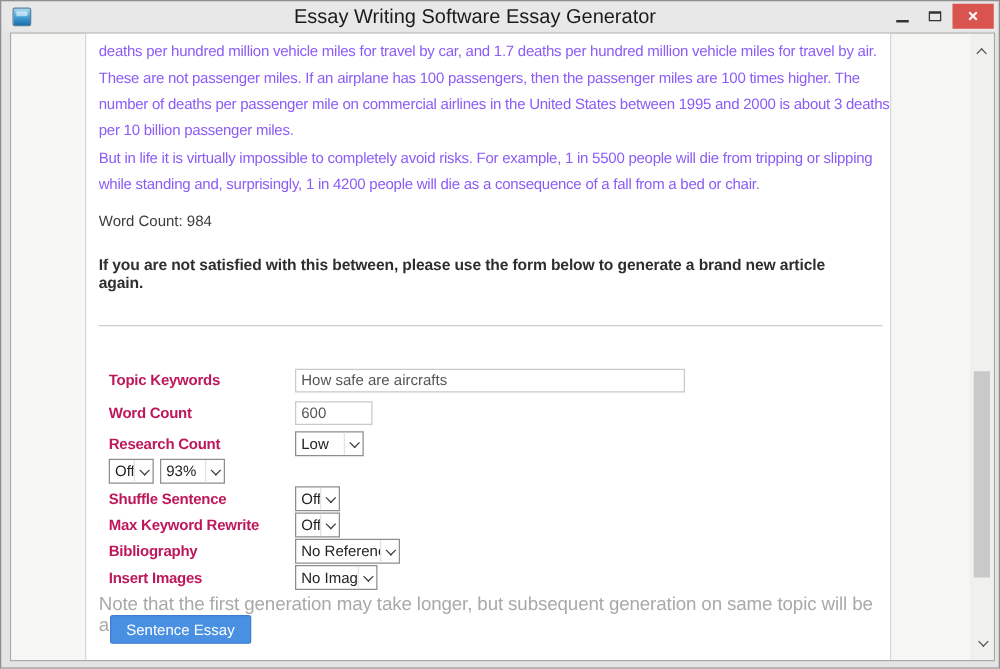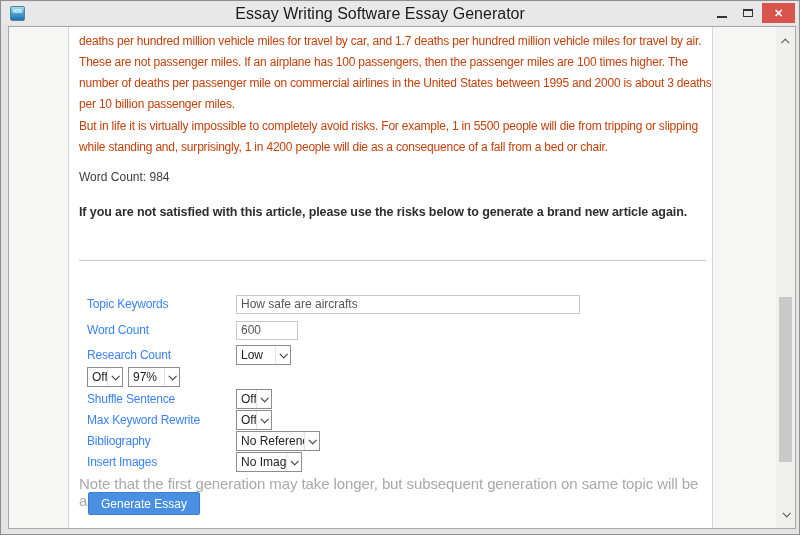--- a/index.html
+++ b/index.html
@@ -33,36 +33,36 @@
     background:#fff; border:1px solid #d6d6d6; }
   
   .scrollbar { position:absolute; right:0; top:0; bottom:0; width:19px; background:#f0f0ef; }
   .sb-btn { position:absolute; left:0; width:19px; height:17px; display:flex; align-items:center; justify-content:center; }
   .sb-up { top:6px; } .sb-down { bottom:6px; }
   .chev-up { width:6px; height:6px; border-left:1.6px solid #555; border-top:1.6px solid #555; transform:rotate(45deg) translateY(1px); }
   .chev-dn { width:6px; height:6px; border-right:1.6px solid #555; border-bottom:1.6px solid #555; transform:rotate(45deg) translateY(-1px); }
   .sb-thumb { position:absolute; left:3px; right:3px; top:270px; height:165px; background:#c9c9c9; }
   
   .para { position:absolute; left:10px; right:0; font-size:12px; line-height:21px;
-    color:#c2410c; letter-spacing:-0.2px; margin:0; }
+    color:#8b5cf6; letter-spacing:-0.2px; margin:0; }
   .para1 { top:5px; }
   .para2 { top:90px; }
   .wordcount { position:absolute; top:144px; left:10px; font-size:12px; color:#3d3d3d; }
   .heading { position:absolute; top:179px; left:10px; right:14px; font-size:12.5px;
     font-weight:bold; color:#2e2e2e; letter-spacing:-0.1px; }
   .divider { position:absolute; top:234px; left:10px; right:6px; height:0; border-top:1px solid #ccc; }
   
   .form { position:absolute; top:268px; left:18px; right:10px; }
   .row { display:flex; align-items:center; height:20px; margin-bottom:1px; }
   .row.r1 { margin-bottom:6px; } .row.r2 { margin-bottom:5px; }
   .row.r3 { margin-bottom:2px; } .row.r4 { margin-bottom:2px; }
-  .row label { width:149px; flex-shrink:0; font-size:12px; font-weight:normal; color:#3b82f6; letter-spacing:-0.2px; }
+  .row label { width:149px; flex-shrink:0; font-size:12px; font-weight:bold; color:#be185d; letter-spacing:-0.2px; }
   .ti { height:19px; border:1px solid #c9c9c9; background:#fff; font-size:12px; color:#555;
     padding:0 4px; font-family:inherit; }
-  .ti-topic { width:344px; }
+  .ti-topic { width:312px; }
   .ti-wc { width:62px; }
   .select { height:20px; border:1px solid #8d8d8d; background:#fff; display:inline-flex;
     align-items:center; font-size:12px; color:#222; margin-right:5px; cursor:default; }
   .select .txt { flex:1; padding:0 2px 0 4px; white-space:nowrap; overflow:hidden; }
   .select .dd { width:15px; align-self:stretch; border-left:1px solid #e3e3e3;
     display:flex; align-items:center; justify-content:center; }
   .chev { width:6px; height:6px; border-right:1.6px solid #3a3a3a; border-bottom:1.6px solid #3a3a3a;
     transform:rotate(45deg) translateY(-1px); }
   .w-low { width:55px; } .w-off { width:36px; } .w-pct { width:52px; }
   .w-ref { width:84px; } .w-img { width:66px; }
@@ -90,21 +90,21 @@
     </div>
   </div>
 
   <div class="client">
     <div class="page">
       <div class="container">
 
         <p class="para para1">deaths per hundred million vehicle miles for travel by car, and 1.7 deaths per hundred million vehicle miles for travel by air. These are not passenger miles. If an airplane has 100 passengers, then the passenger miles are 100 times higher. The number of deaths per passenger mile on commercial airlines in the United States between 1995 and 2000 is about 3 deaths per 10 billion passenger miles.</p>
         <p class="para para2">But in life it is virtually impossible to completely avoid risks. For example, 1 in 5500 people will die from tripping or slipping while standing and, surprisingly, 1 in 4200 people will die as a consequence of a fall from a bed or chair.</p>
         <div class="wordcount">Word Count: 984</div>
-        <div class="heading">If you are not satisfied with this article, please use the risks below to generate a brand new article again.</div>
+        <div class="heading">If you are not satisfied with this between, please use the form below to generate a brand new article again.</div>
         <div class="divider"></div>
 
         <div class="form">
 
           <div class="row r1">
             <label>Topic Keywords</label>
             <input class="ti ti-topic" type="text" value="How safe are aircrafts" style="">
           </div>
 
           <div class="row r2">
@@ -123,21 +123,21 @@
           </div>
 
           <div class="row r4">
             <div class="select w-off">
               <span class="txt">Off</span>
               <span class="dd">
                   <span class="chev"></span>
                 </span>
             </div>
             <div class="select w-pct">
-              <span class="txt">97%</span>
+              <span class="txt">93%</span>
               <span class="dd">
                   <span class="chev"></span>
                 </span>
             </div>
           </div>
 
           <div class="row">
             <label>Shuffle Sentence</label>
             <div class="select w-off">
               <span class="txt">Off</span>
@@ -173,21 +173,21 @@
               <span class="txt">No Image</span>
               <span class="dd">
                   <span class="chev"></span>
                 </span>
             </div>
           </div>
 
         </div>
 
         <div class="note">Note that the first generation may take longer, but subsequent generation on same topic will be almost instant.</div>
-        <button class="generate">Generate Essay</button>
+        <button class="generate">Sentence Essay</button>
 
       </div>
     </div>
 
     <div class="scrollbar">
       <div class="sb-btn sb-up">
         <span class="chev-up"></span>
       </div>
       <div class="sb-thumb"></div>
       <div class="sb-btn sb-down">

